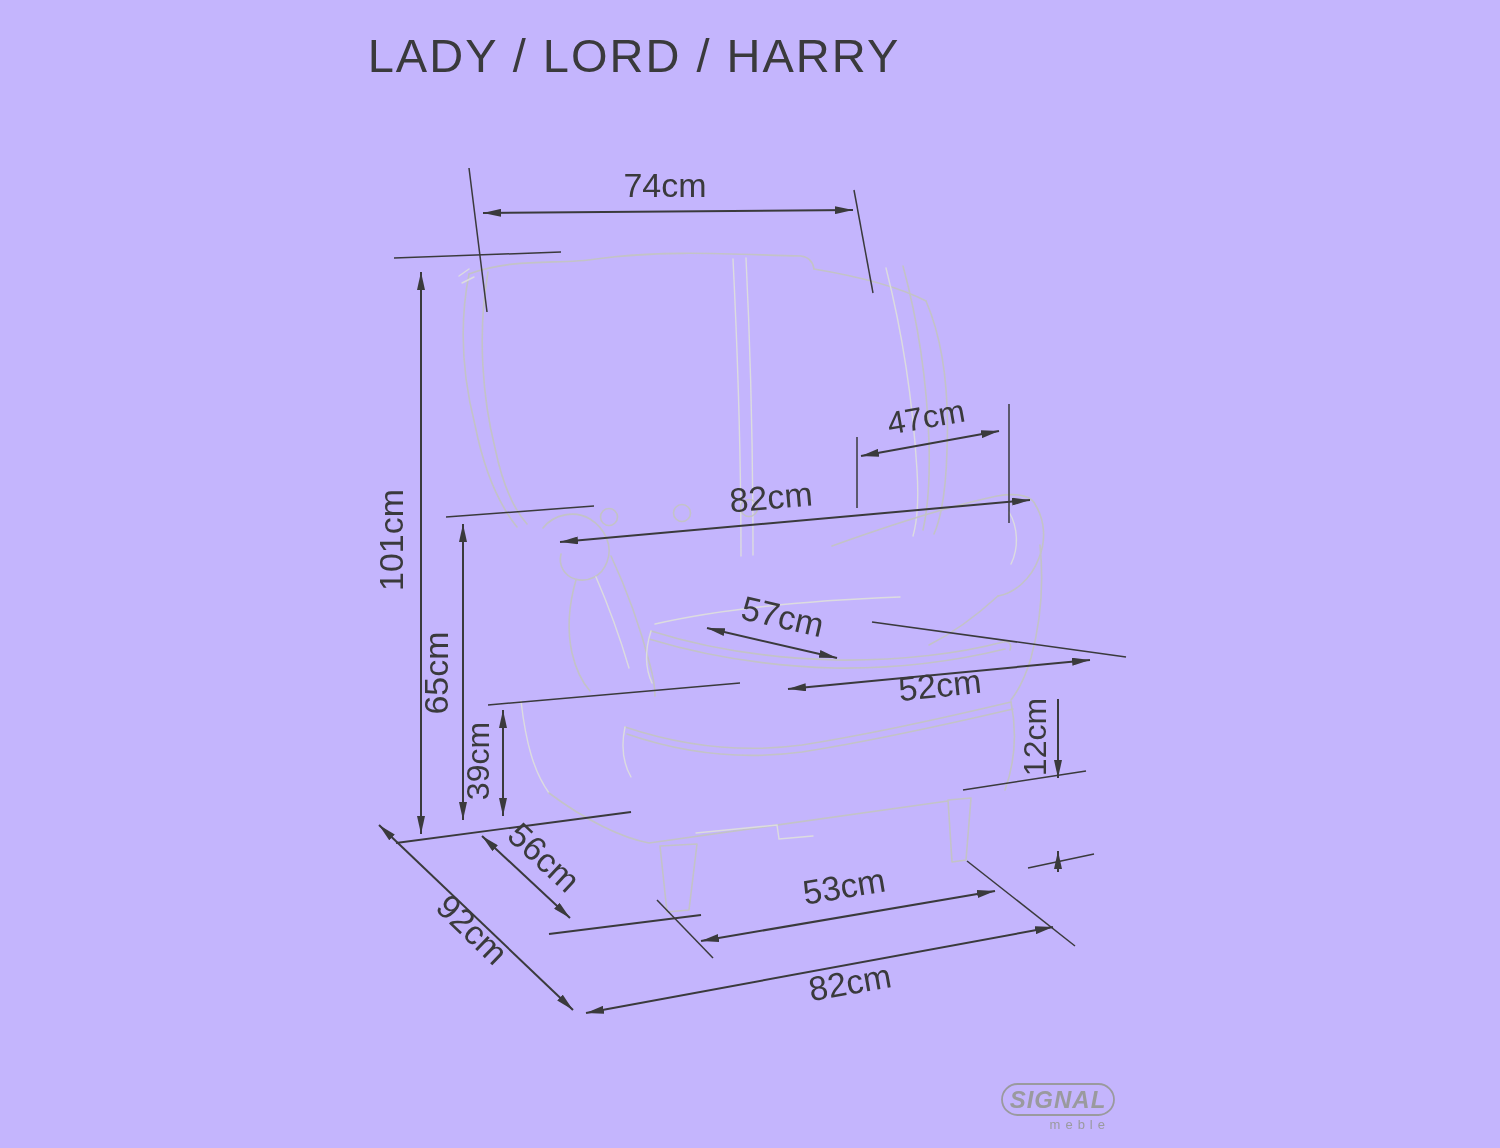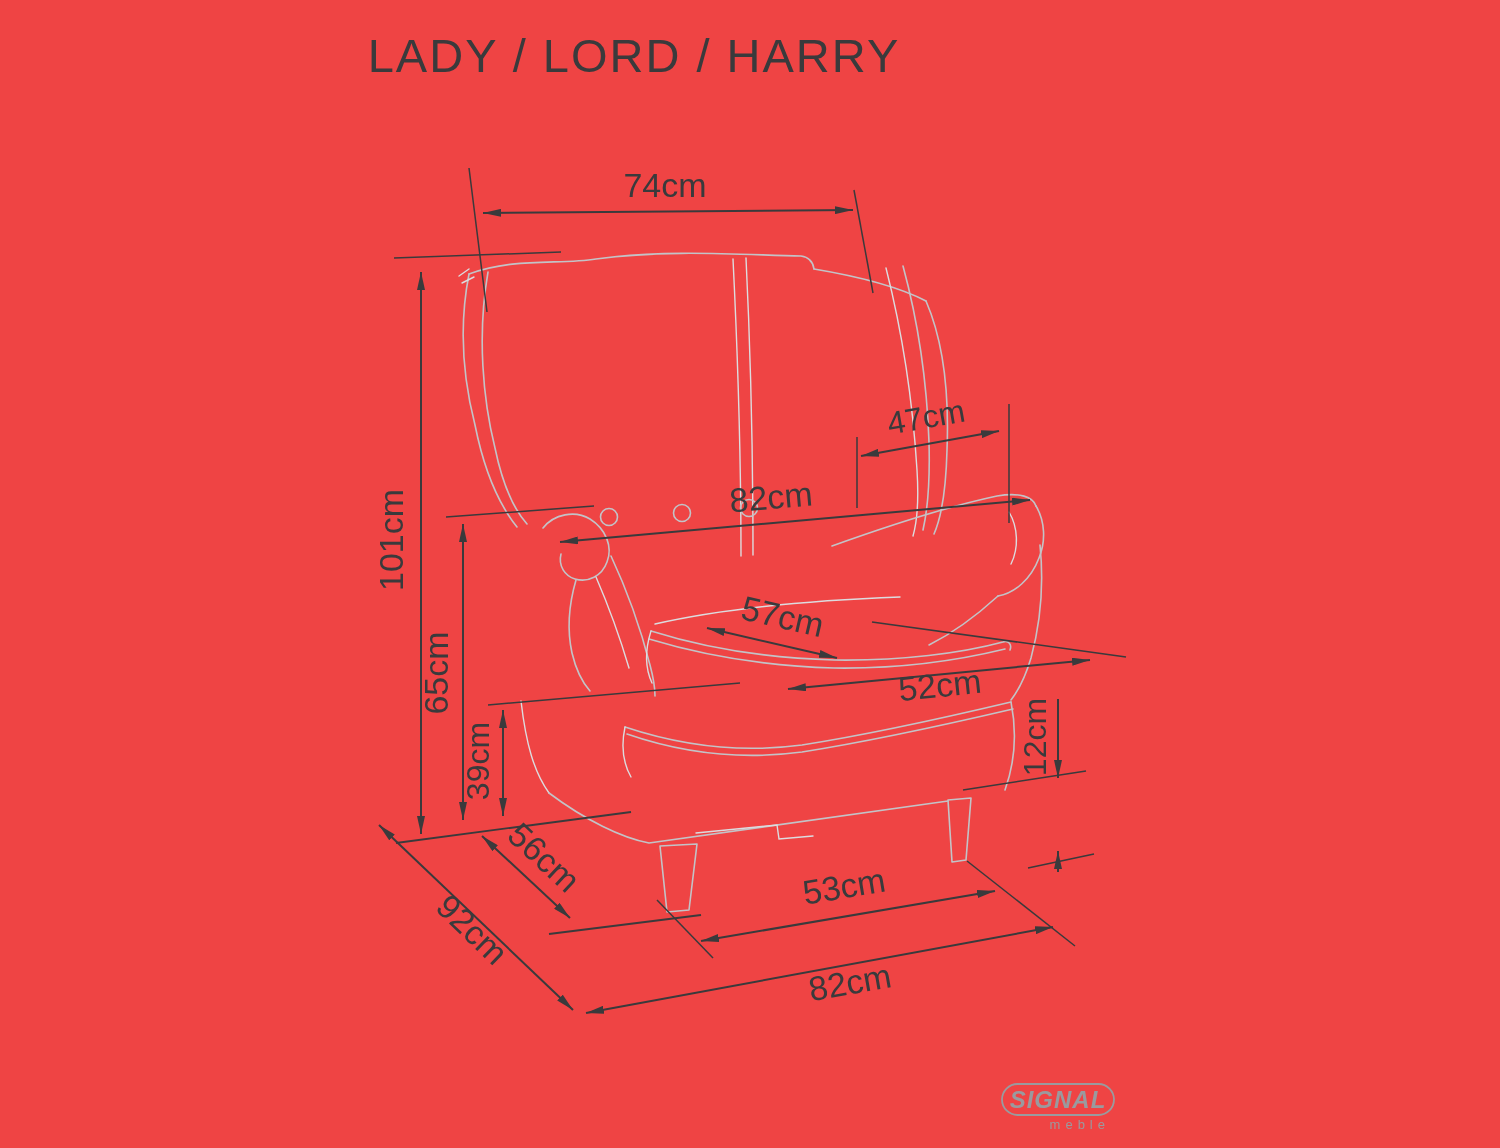--- a/index.html
+++ b/index.html
@@ -1,16 +1,16 @@
 <!DOCTYPE html>
 <html><head>
 <meta charset="utf-8">
 <style>
   html,body{margin:0;padding:0;background:#ffffff;}
-  #canvas{position:relative;width:1500px;height:1148px;background:#ef4444;overflow:hidden;
+  #canvas{position:relative;width:1500px;height:1148px;background:#c4b5fd;overflow:hidden;
           font-family:"Liberation Sans", sans-serif;}
   svg{display:block;}
   text{font-family:"Liberation Sans", sans-serif;fill:#3a3a3c;}
   .title-text{font-size:47px;letter-spacing:2px;fill:#3a3a3c;}
   .dim-label{font-size:34px;}
   .dim-label-sm{font-size:32px;}
   .sketch{stroke:#c3c3c7;stroke-width:1.6;fill:none;stroke-linecap:round;stroke-linejoin:round;}
   .sketch-light{stroke:#dcdcdf;stroke-width:1.4;fill:none;stroke-linecap:round;}
   .dimline{stroke:#3a3a3c;stroke-width:2;fill:none;}
   .extline{stroke:#3a3a3c;stroke-width:1.5;fill:none;}

